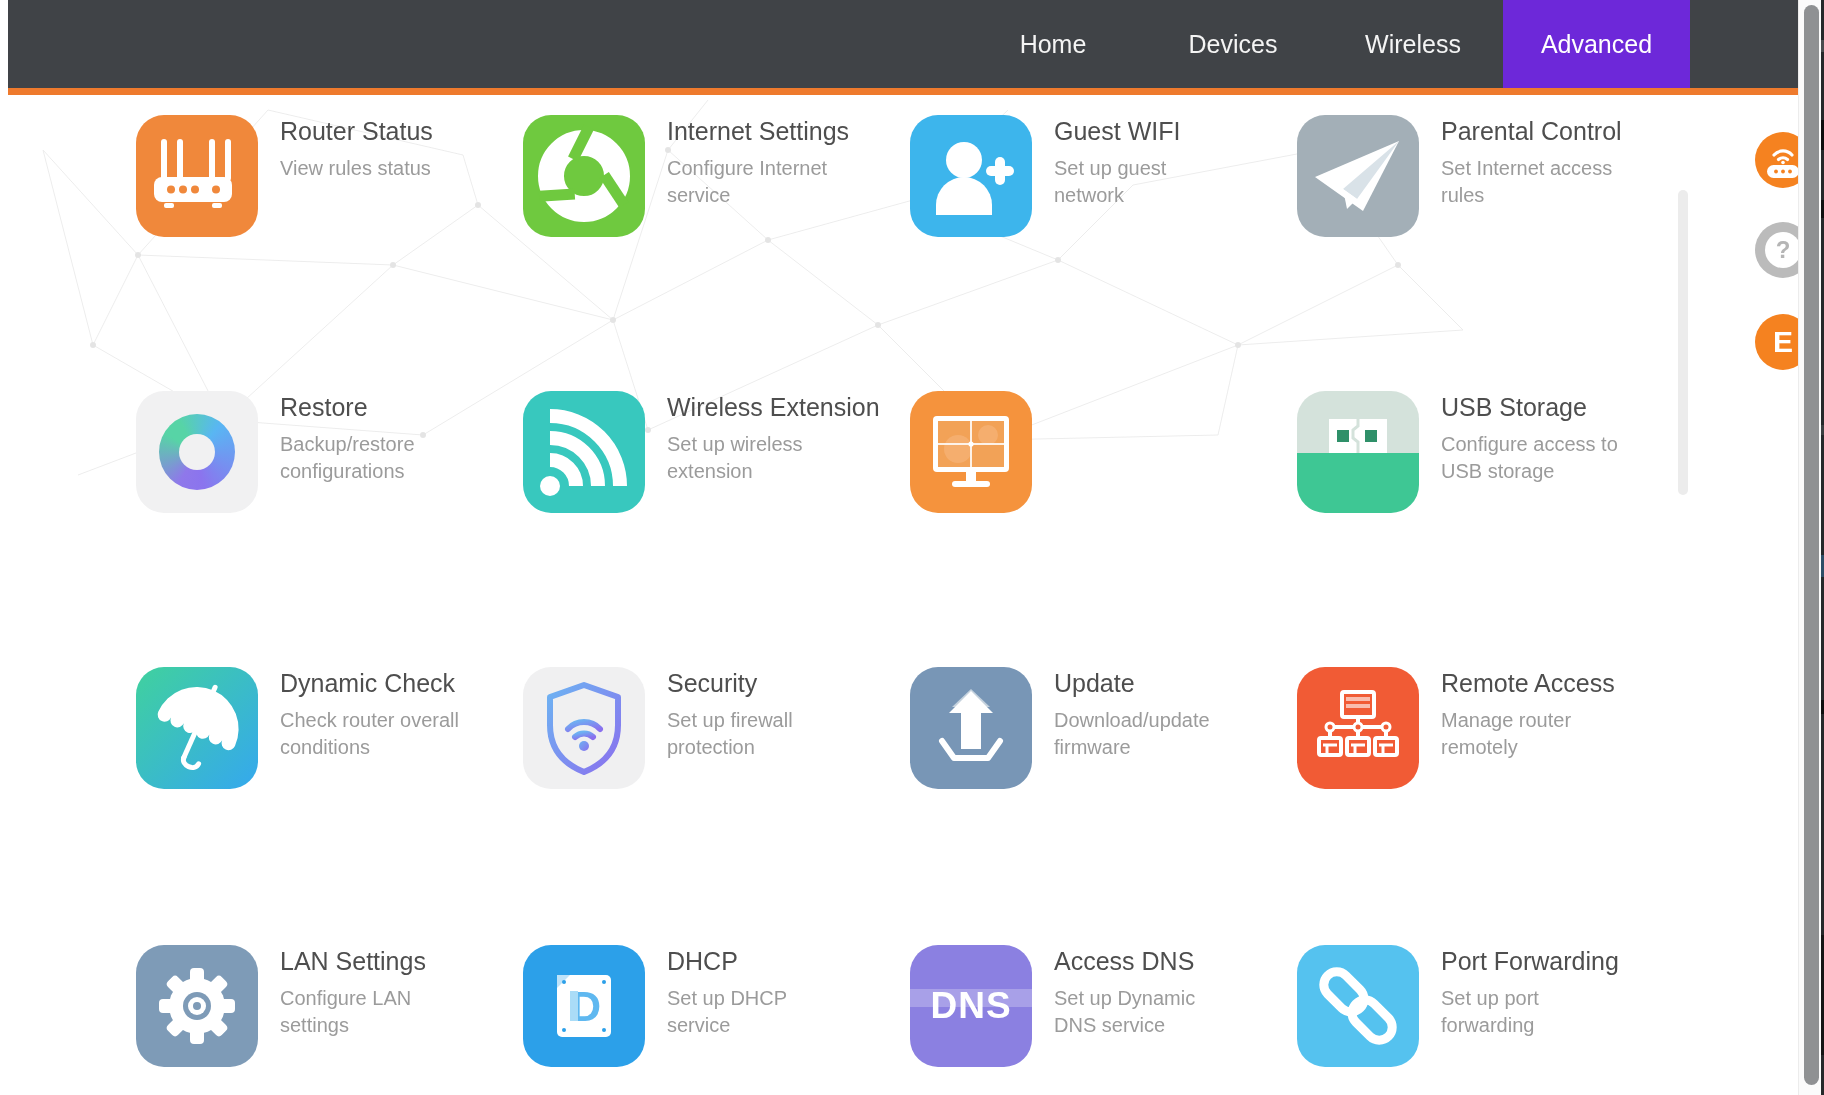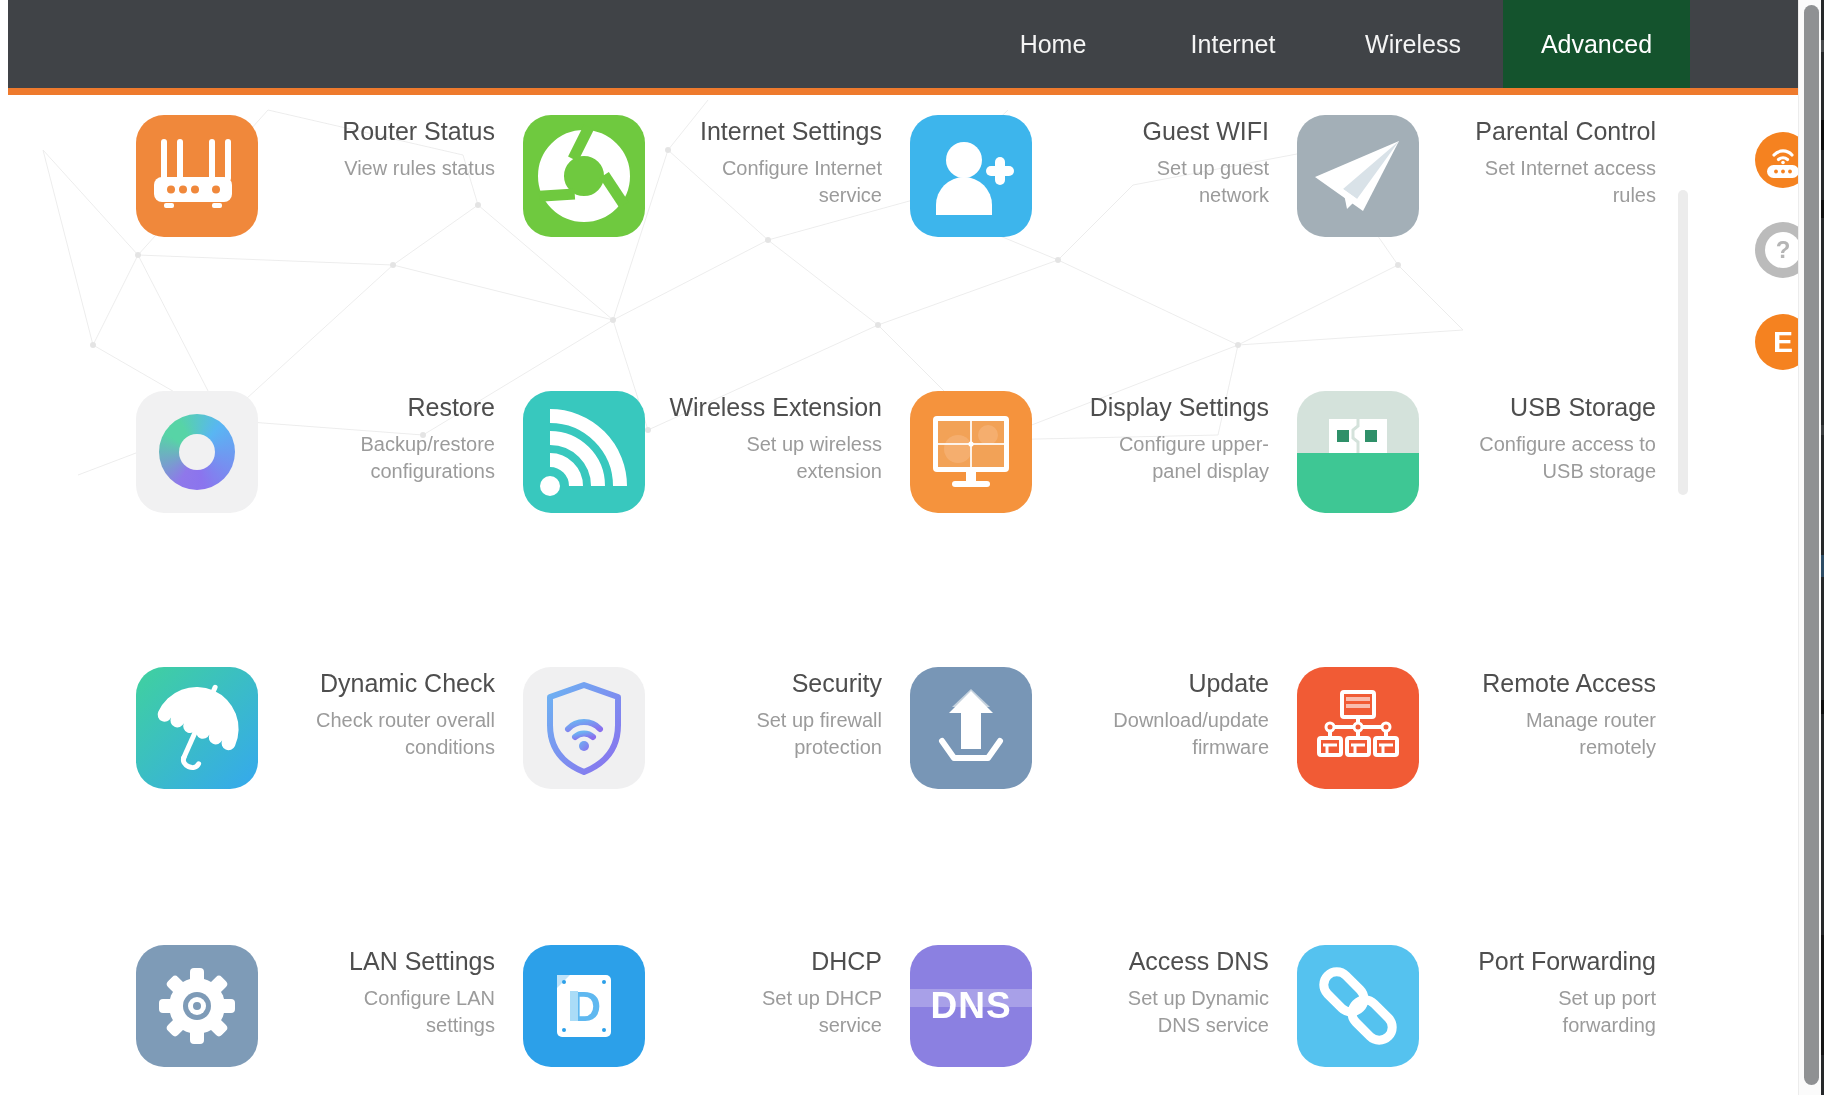--- a/index.html
+++ b/index.html
@@ -5,29 +5,29 @@
   html,body{margin:0;padding:0;background:#fff;}
   .screen{position:relative;width:1824px;height:1095px;overflow:hidden;background:#ffffff;
           font-family:"Liberation Sans", sans-serif;margin-left:8px;}
   
   .header{position:absolute;left:0;top:0;width:1824px;height:88px;background:#404347;z-index:10;}
   .accent-bar{position:absolute;left:0;top:88px;width:1824px;height:7px;background:#EE7A2D;z-index:10;}
   .logo{position:absolute;left:46px;top:0;height:88px;line-height:88px;
         font-size:42px;font-weight:800;letter-spacing:0px;color:#F6861F;transform:scaleX(1.04);transform-origin:left;}
   .nav{position:absolute;left:955px;top:0;height:88px;display:flex;z-index:11;}
   .nav-item{width:180px;height:88px;line-height:88px;text-align:center;font-size:25px;color:#f4f4f4;cursor:pointer;}
-  .nav-item.active{width:187px;background:#14532d;color:#fff;}
+  .nav-item.active{width:187px;background:#6d28d9;color:#fff;}
   
   .net{position:absolute;left:0;top:90px;z-index:1;opacity:.6;}
   
   .grid{position:absolute;left:128px;top:115px;z-index:5;display:grid;
         grid-template-columns:repeat(4,387px);grid-template-rows:276px 276px 278px 260px;}
   .tile{display:flex;align-items:flex-start;gap:22px;cursor:pointer;}
   .badge{width:122px;height:122px;border-radius:28px;flex:0 0 auto;position:relative;overflow:hidden;}
-  .tx{padding-top:2px;text-align:right;}
+  .tx{padding-top:2px;}
   .t{font-size:25px;color:#4E4E4E;white-space:nowrap;}
   .d{margin-top:9px;font-size:20px;line-height:27px;color:#9B9B9B;white-space:pre-line;width:215px;}
   
   .c-router{background:#F0883B;} .c-internet{background:#6FC93F;} .c-guest{background:#3DB5EC;}
   .c-parent{background:#A3AFB7;} .c-restore{background:#F1F1F2;} .c-wext{background:#38C8BE;}
   .c-display{background:#F5933D;} .c-usb{background:linear-gradient(180deg,#D4E2DB 0 51%,#3EC794 51%);}
   .c-health{background:linear-gradient(135deg,#40D19E,#35A8EE);} .c-security{background:#F0F0F1;}
   .c-update{background:#7896B6;} .c-remote{background:#F15B35;} .c-lan{background:#7E9BB7;}
   .c-dhcp{background:#2CA0E9;} .c-dns{background:#8B80E1;} .c-port{background:#55C2EF;}
   
@@ -54,21 +54,21 @@
 </head>
 <body>
 
 <div class="screen">
 
   <div class="header"></div>
   <div class="accent-bar"></div>
   <div class="logo">WAVLINK</div>
   <div class="nav">
     <div class="nav-item">Home</div>
-    <div class="nav-item">Internet</div>
+    <div class="nav-item">Devices</div>
     <div class="nav-item">Wireless</div>
     <div class="nav-item active">Advanced</div>
   </div>
 
   <svg class="net" width="1500" height="420" viewBox="0 0 1500 420">
     <g stroke="#E1E1E1" stroke-width="1" fill="none">
       <path d="M35,60 L130,165 L215,330 L70,385 M130,165 L85,255 L215,330 M130,165 L260,20 L455,65 M130,165 L385,175 L215,330 M385,175 L470,115 L455,65 M470,115 L605,230 L415,345 L215,330 M385,175 L605,230 M605,230 L660,60 L760,150 L605,230 M660,60 L700,10 M760,150 L870,235 L640,340 L605,230 M760,150 L905,110 L1000,20 M905,110 L1050,170 L870,235 M1050,170 L1125,95 L1310,60 M1050,170 L1230,255 L985,350 L870,235 M1230,255 L1390,175 L1310,60 M1390,175 L1455,240 L1230,255 M1125,95 L1050,170 M985,350 L1210,345 L1230,255 M35,60 L85,255"></path>
     </g>
     <g fill="#D3D3D3">
       <circle cx="130" cy="165" r="3"></circle>
@@ -214,25 +214,20 @@
           <circle cx="78" cy="44" r="10" fill="#F6B377" opacity=".7"></circle>
           <g stroke="#fff" stroke-width="2" opacity=".85">
               <line x1="28" y1="53" x2="94" y2="53"></line>
               <line x1="61" y1="30" x2="61" y2="76"></line>
             </g>
           <circle cx="61" cy="53" r="2.6" fill="#fff"></circle>
           <rect x="56" y="81" width="10" height="9" fill="#fff"></rect>
           <rect x="42" y="90" width="38" height="6" rx="3" fill="#fff"></rect>
         </svg>
       </div>
-      <div class="tx">
-          <div class="t">Display Settings</div>
-      <div class="d">Configure upper-
-panel display</div>
-        </div>
     </div>
 
     <div class="tile">
       <div class="badge c-usb">
         <svg width="122" height="122" viewBox="0 0 122 122">
           <rect x="32" y="28" width="58" height="34" fill="#fff"></rect>
           <rect x="40" y="39" width="12" height="12" fill="#2F9069"></rect>
           <rect x="68" y="39" width="12" height="12" fill="#2F9069"></rect>
           <path d="M61,28 v7 l-5,4 v8 l5,4 v11" stroke="#D4E2DB" stroke-width="3" fill="none"></path>
         </svg>

